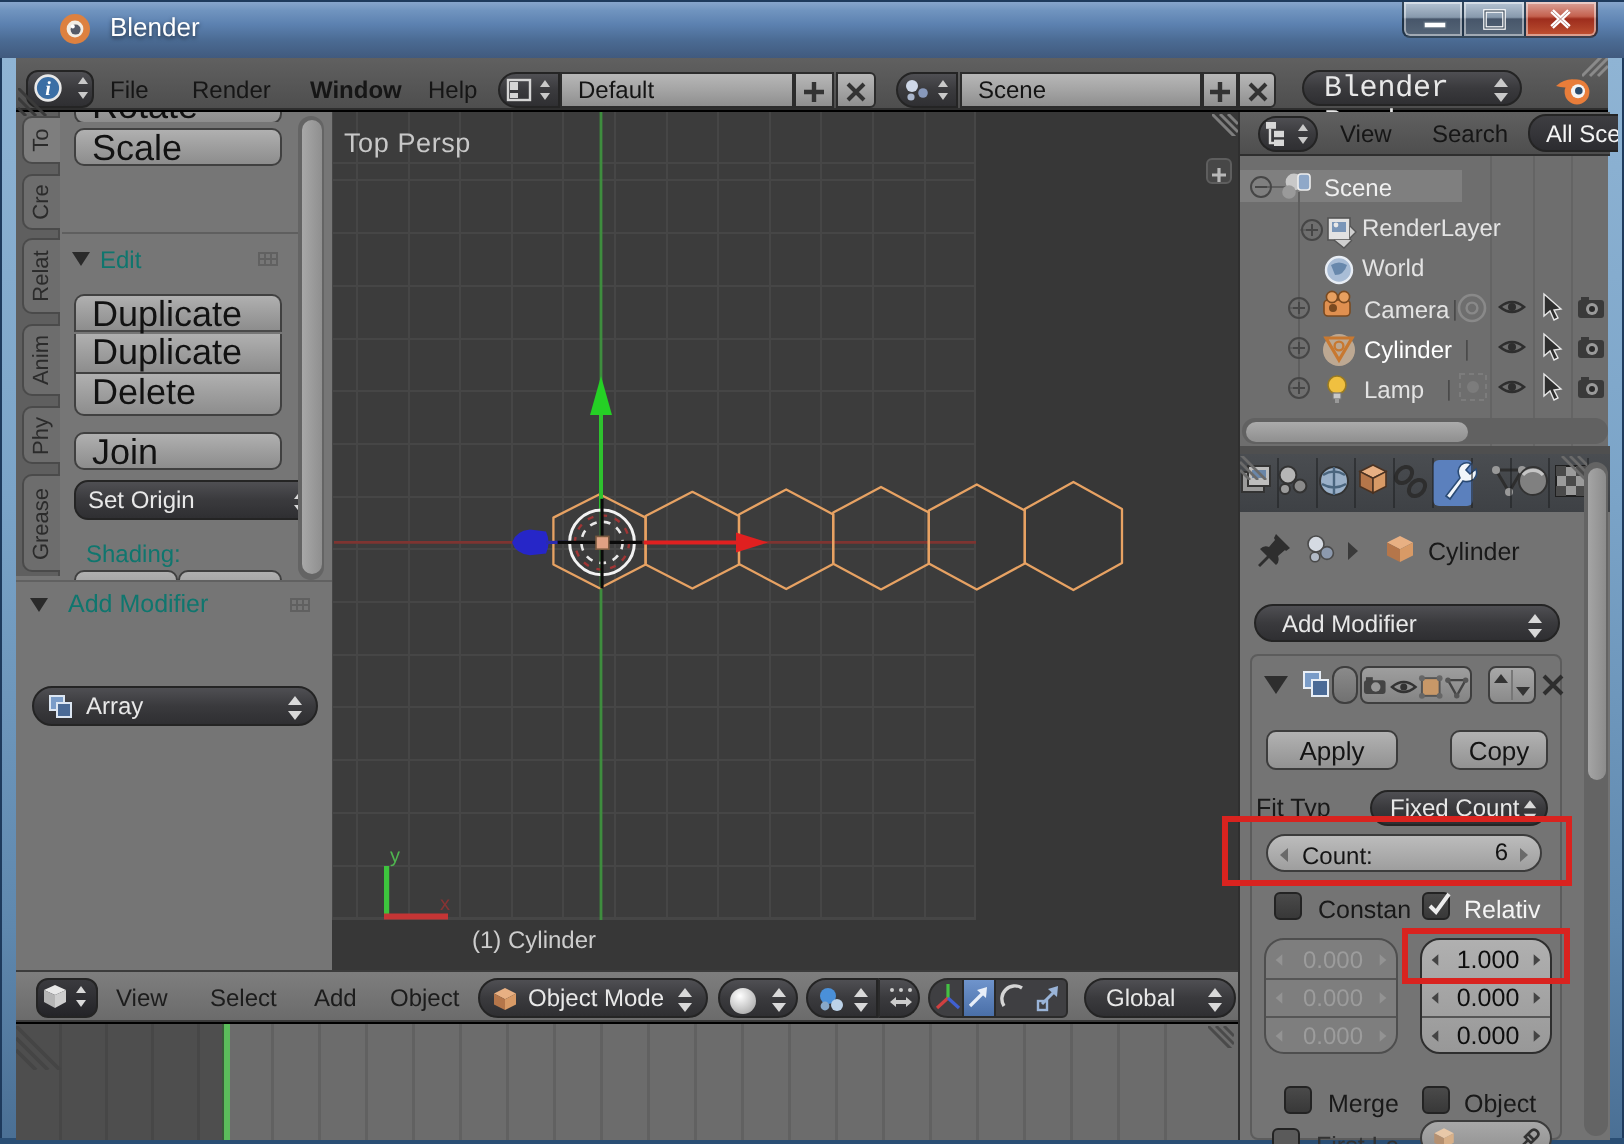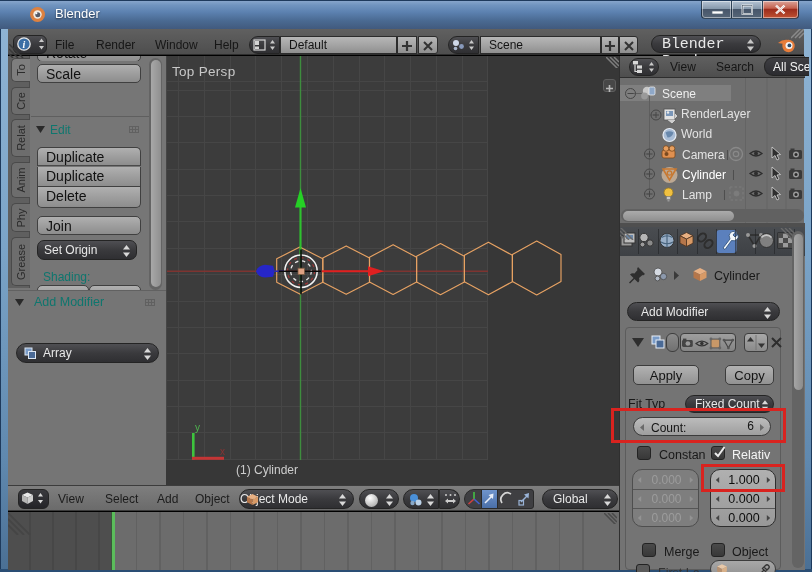--- a/index.html
+++ b/index.html
@@ -49,21 +49,21 @@
 #timeline { left:8px; top:512px; width:611px; height:58px; background:#6c6c6c; overflow:hidden;}
 #rightcol { left:619px; top:56px; width:185px; height:514px; background:#6e6e6e; border-left:1px solid #2f2f2f; }
 
 
 .tab { position:absolute; left:11px; width:19px; background:#6d6d6d; border:1px solid #4a4a4a; border-right:none;
   border-top-left-radius:5px; border-bottom-left-radius:5px; }
 .tab span { position:absolute; left:50%; top:50%; transform:translate(-50%,-50%) rotate(-90deg); transform-origin:center;
   font-size:11px; color:#2b2b2b; white-space:nowrap; }
 .sbtn { position:absolute; left:37px; width:104px; height:19px; border:1px solid #404040; border-radius:5px;
   background:linear-gradient(#b0b0b0 0%, #9e9e9e 50%, #8d8d8d 100%);
-  color:#121212; font-size:14px; line-height:18px; padding-left:8px; }
+  color:#121212; font-size:18px; line-height:18px; padding-left:8px; }
 .phdr { position:absolute; color:#0f766e; font-size:12px; }
 .dots { position:absolute; width:10px; height:7px;
   background:repeating-linear-gradient(90deg, #5c5c5c 0 1px, transparent 1px 3px),
              repeating-linear-gradient(0deg, #5c5c5c 0 1px, transparent 1px 3px); opacity:.8;}
 
 
 #grid { left:0px; top:0px; width:322px; height:404px;
   background-image:
     repeating-linear-gradient(90deg, #464646 0 1px, transparent 1px 25.8px),
     repeating-linear-gradient(0deg, #464646 0 1px, transparent 1px 26.35px);
@@ -120,21 +120,21 @@
   <div class="dpill" style="left:13px; top:35px; width:34px; height:19px; border-radius:6px;">
     <svg width="32" height="16" viewBox="0 0 32 16" style="position:absolute; left:1px; top:0px;">
       <circle cx="9" cy="8" r="6.2" fill="#3a6ea5" stroke="#e8e8e8" stroke-width="1.3"></circle>
       <text x="9" y="11.5" font-size="10" fill="#fff" text-anchor="middle" font-family="Liberation Serif" font-style="italic" font-weight="bold">i</text>
       <path d="M24 6 L26.5 2.5 L29 6 Z" fill="#c9c9c9"></path>
       <path d="M24 10 L26.5 13.5 L29 10 Z" fill="#c9c9c9"></path>
     </svg>
   </div>
   <div class="menu" style="left:55px; top:38px;">File</div>
   <div class="menu" style="left:96px; top:38px;">Render</div>
-  <div class="menu" style="left:155px; top:38px;">Window</div>
+  <div class="menu" style="left:155px; top:38px;font-weight:bold;">Window</div>
   <div class="menu" style="left:214px; top:38px;">Help</div>
   <div class="dpill" style="left:249px; top:36px; width:31px; border-top-right-radius:0; border-bottom-right-radius:0;">
     <svg width="29" height="16" viewBox="0 0 29 16" style="position:absolute; left:0; top:0;">
       <rect x="4" y="3" width="11" height="10" fill="none" stroke="#d5d5d5" stroke-width="1.2"></rect>
       <rect x="5" y="4" width="4" height="4" fill="#d5d5d5"></rect>
       <rect x="5" y="9.5" width="4" height="2.5" fill="#d5d5d5"></rect>
       <path d="M20 6.5 L22.5 3 L25 6.5 Z" fill="#c9c9c9"></path>
       <path d="M20 9.5 L22.5 13 L25 9.5 Z" fill="#c9c9c9"></path>
     </svg>
   </div>
@@ -217,21 +217,21 @@
   <div class="abs" style="left:31px; top:116px; width:120px; height:1px; background:#5f5f5f;"></div>
   <svg class="abs" style="left:36px; top:125px;" width="9" height="8" viewBox="0 0 9 8">
       <path d="M0 1 L9 1 L4.5 8 Z" fill="#2a2a2a"></path>
     </svg>
   <div class="phdr" style="left:50px; top:123px;">Edit</div>
   <div class="dots" style="left:129px; top:126px;"></div>
   <div class="sbtn" style="top:167px; border-radius:0; border-top:none; height:20px;">Duplicate Linked</div>
   <div class="sbtn" style="top:147px; border-radius:5px 5px 0 0; border-bottom:1px solid #4a4a4a;">Duplicate</div>
   <div class="sbtn" style="top:187px; border-radius:0 0 5px 5px; border-top:none; height:21px;">Delete</div>
   <div class="sbtn" style="top:216px;">Join</div>
-  <div class="dpill" style="left:37px; top:240px; width:100px; height:20px; line-height:19px; padding-left:6px; border-radius:7px;">Set Origin
+  <div class="dpill" style="left:37px; top:240px; width:124px; height:20px; line-height:19px; padding-left:6px; border-radius:7px;">Set Origin
     <svg width="9" height="14" viewBox="0 0 9 14" style="position:absolute; right:5px; top:3px;">
       <path d="M1 5.5 L4.5 1 L8 5.5 Z" fill="#d9d9d9"></path>
       <path d="M1 8.5 L4.5 13 L8 8.5 Z" fill="#d9d9d9"></path>
     </svg>
   </div>
   <div class="phdr" style="left:43px; top:270px;">Shading:</div>
   <div class="abs" style="left:37px; top:285px; width:104px; height:5px; overflow:hidden;">
     <div class="sbtn" style="left:0; top:0; border-radius:5px 5px 0 0; width:52px;"></div>
     <div class="sbtn" style="left:52px; top:0; border-radius:5px 5px 0 0; width:52px;"></div>
   </div>
@@ -312,21 +312,21 @@
         <path d="M3 5 L8.5 7.5 L8.5 14 L3 11 Z" fill="#b5b5b5"></path>
         <path d="M14 5 L8.5 7.5 L8.5 14 L14 11 Z" fill="#cecece"></path>
         <path d="M19 6.5 L21.5 3 L24 6.5 Z" fill="#d9d9d9"></path>
         <path d="M19 10 L21.5 13.5 L24 10 Z" fill="#d9d9d9"></path>
       </svg>
     </div>
     <div class="menu" style="left:50px; top:6px; color:#1c1c1c;">View</div>
     <div class="menu" style="left:97px; top:6px; color:#1c1c1c;">Select</div>
     <div class="menu" style="left:149px; top:6px; color:#1c1c1c;">Add</div>
     <div class="menu" style="left:187px; top:6px; color:#1c1c1c;">Object</div>
-    <div class="dpill" style="left:231px; top:3px; width:115px; height:20px; line-height:19px; border-radius:10px;">Object Mode
+    <div class="dpill" style="left:231px; top:3px; width:115px; height:20px; line-height:19px; padding-left:24px; border-radius:10px;">Object Mode
       <svg width="13" height="13" viewBox="0 0 13 13" style="position:absolute; left:6px; top:3px;">
         <path d="M6.5 1 L12 3.8 L6.5 6.6 L1 3.8 Z" fill="#e8b083"></path>
         <path d="M1 3.8 L6.5 6.6 L6.5 12 L1 9.2 Z" fill="#b5764a"></path>
         <path d="M12 3.8 L6.5 6.6 L6.5 12 L12 9.2 Z" fill="#d89a66"></path>
       </svg>
       <svg width="9" height="14" viewBox="0 0 9 14" style="position:absolute; right:6px; top:3px;">
         <path d="M1 5.5 L4.5 1 L8 5.5 Z" fill="#d9d9d9"></path>
           <path d="M1 8.5 L4.5 13 L8 8.5 Z" fill="#d9d9d9"></path>
       </svg>
     </div>

